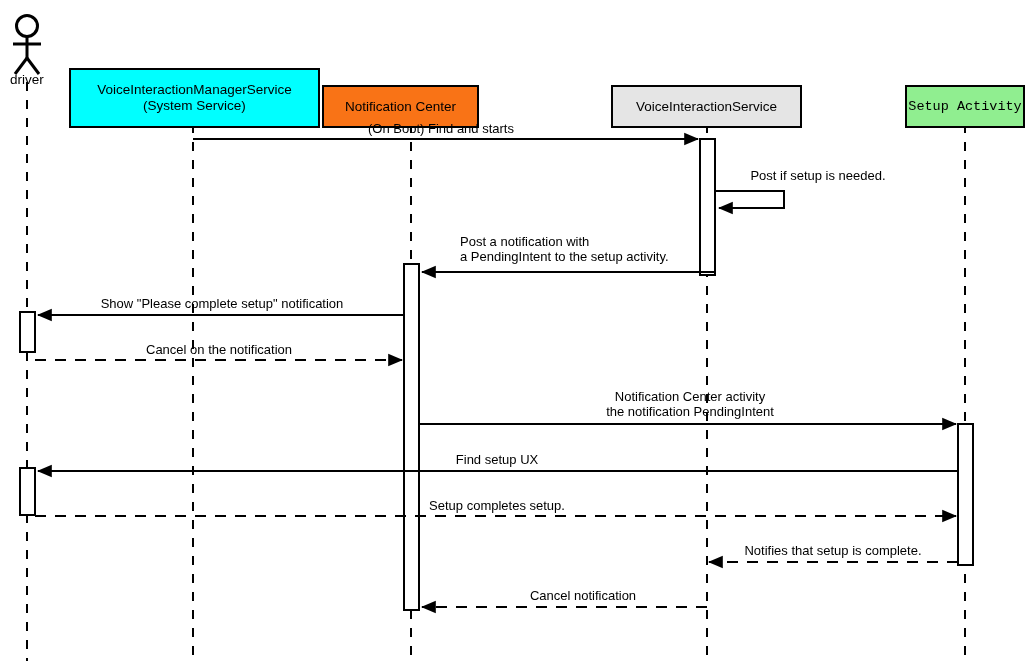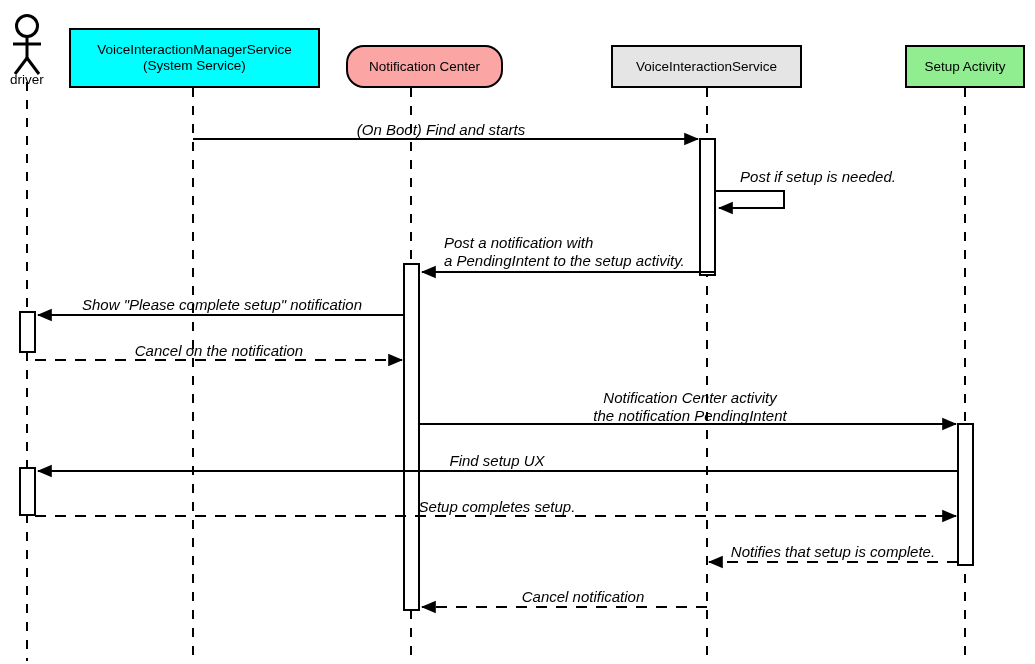--- a/index.html
+++ b/index.html
@@ -25,37 +25,37 @@
     box-sizing:border-box;
     border:2px solid #000000;
     display:flex;
     align-items:center;
     justify-content:center;
     text-align:center;
     line-height:1.18;
     font-size:13.5px;
     color:#000000;
     white-space:pre-line;
+    margin-top:40px;
   }
   .actor-label{
     position:absolute;
     font-size:13.5px;
     color:#000;
     text-align:center;
     white-space:nowrap;
   }
   .msg-label{
     position:absolute;
-    font-size:15px;
+    font-size:13px;
     color:#000000;
     text-align:center;
     line-height:1.18;
     white-space:pre-line;
     pointer-events:none;
-    font-style:italic;
   }
   .msg-label.left{text-align:left;}
 </style>
 </head>
 <body>
 
 <div id="diagram">
 
   <svg id="canvas" xmlns="http://www.w3.org/2000/svg">
     <defs>
@@ -95,28 +95,28 @@
       <line x1="13" y1="44" x2="41" y2="44" stroke="#000" stroke-width="3"></line>
       <line x1="27" y1="58" x2="15" y2="74" stroke="#000" stroke-width="3"></line>
       <line x1="27" y1="58" x2="39" y2="74" stroke="#000" stroke-width="3"></line>
     </g>
   </svg>
 
   <div id="participant-boxes">
       <div class="actor-label" style="left: -13px; top: 72px; width: 80px;">driver</div>
       <div class="part-box" style="left: 69px; top: 28px; width: 251px; height: 60px; background: rgb(0, 255, 255);"><span>VoiceInteractionManagerService
 (System Service)</span></div>
-      <div class="part-box" style="left: 346px; top: 45px; width: 157px; height: 43px; background: #fca5a5; border-radius: 18px;"><span>Notification Center</span></div>
+      <div class="part-box" style="left: 322px; top: 45px; width: 157px; height: 43px; background: #f97316;"><span>Notification Center</span></div>
       <div class="part-box" style="left: 611px; top: 45px; width: 191px; height: 43px; background: #e5e5e5;"><span>VoiceInteractionService</span></div>
-      <div class="part-box" style="left: 905px; top: 45px; width: 120px; height: 43px; background: rgb(144, 238, 144);"><span>Setup Activity</span></div>
+      <div class="part-box" style="left: 905px; top: 45px; width: 120px; height: 43px; background: rgb(144, 238, 144); font-family: Liberation Mono, monospace;"><span>Setup Activity</span></div>
     </div>
   <div id="message-labels">
       <div class="msg-label" style="left: 231px; width: 420px; top: 121px;">(On Boot) Find and starts</div>
       <div class="msg-label" style="left: 608px; width: 420px; top: 168px;">Post if setup is needed.</div>
-      <div class="msg-label left" style="left: 444px; width: auto; white-space: pre-line; top: 234px;">Post a notification with
+      <div class="msg-label left" style="left: 460px; width: auto; white-space: pre-line; top: 234px;">Post a notification with
 a PendingIntent to the setup activity.</div>
       <div class="msg-label" style="left: 12px; width: 420px; top: 296px;">Show "Please complete setup" notification</div>
       <div class="msg-label" style="left: 9px; width: 420px; top: 342px;">Cancel on the notification</div>
       <div class="msg-label" style="left: 480px; width: 420px; top: 389px;">Notification Center activity
 the notification PendingIntent</div>
       <div class="msg-label" style="left: 287px; width: 420px; top: 452px;">Find setup UX</div>
       <div class="msg-label" style="left: 287px; width: 420px; top: 498px;">Setup completes setup.</div>
       <div class="msg-label" style="left: 623px; width: 420px; top: 543px;">Notifies that setup is complete.</div>
       <div class="msg-label" style="left: 373px; width: 420px; top: 588px;">Cancel notification</div>
     </div>

